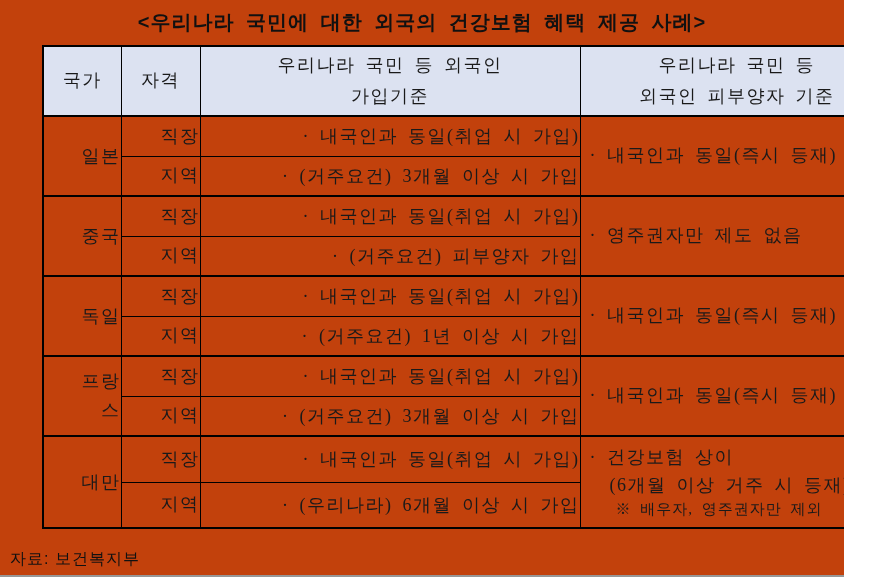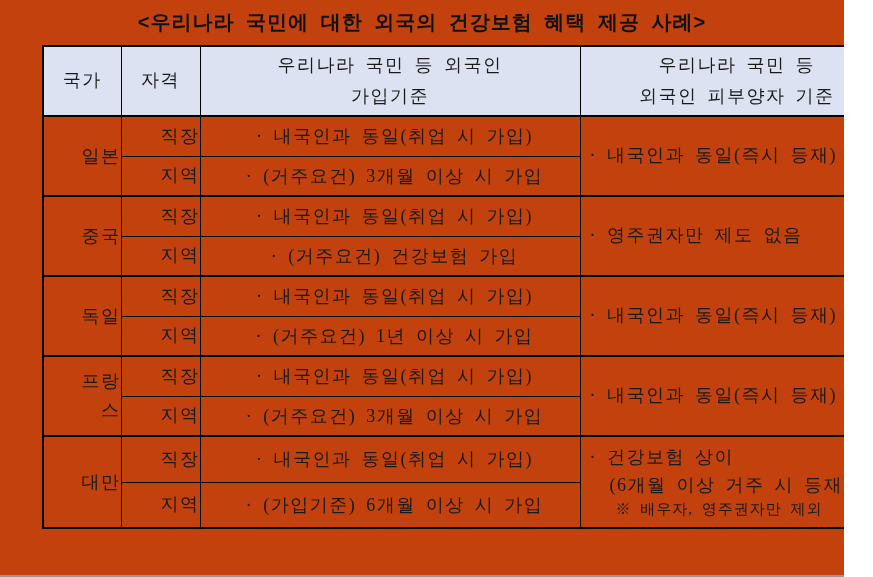--- a/index.html
+++ b/index.html
@@ -61,21 +61,21 @@
   td {
     border: 1px solid var(--border, #000);
     height: 40px;
     vertical-align: middle;
     letter-spacing: 1.5px;
     word-spacing: 4px;
   }
   tr.block-first td { border-top: 2px solid var(--border, #000); }
   tr.tall td { height: 46px; }
   .country-cell, .qual-cell { text-align: right; white-space: pre-line; line-height: 1.6; }
-  .criteria-cell { text-align: center; padding-left: 9px; }
+  .criteria-cell { text-align: right; padding-left: 9px; }
   .dependent-cell { text-align: left; padding: 4px 16px 4px 9px; }
   .dependent-main { white-space: pre-wrap; line-height: 1.55; }
   .dependent-note {
     font-size: 15px;
     letter-spacing: 1px;
     padding-left: 26px;
     line-height: 1.4;
   }
   .source-note {
     position: absolute;
@@ -137,21 +137,21 @@
         <tr class="block-first">
           <td class="country-cell" rowspan="2">중국</td>
           <td class="qual-cell">직장</td>
           <td class="criteria-cell">· 내국인과 동일(취업 시 가입)</td>
           <td class="dependent-cell" rowspan="2">
             <div class="dependent-main">· 영주권자만 제도 없음</div>
           </td>
         </tr>
         <tr>
           <td class="qual-cell">지역</td>
-          <td class="criteria-cell">· (거주요건) 건강보험 가입</td>
+          <td class="criteria-cell">· (거주요건) 피부양자 가입</td>
         </tr>
 
         <tr class="block-first">
           <td class="country-cell" rowspan="2">독일</td>
           <td class="qual-cell">직장</td>
           <td class="criteria-cell">· 내국인과 동일(취업 시 가입)</td>
           <td class="dependent-cell" rowspan="2">
             <div class="dependent-main">· 내국인과 동일(즉시 등재)</div>
           </td>
         </tr>
@@ -179,22 +179,23 @@
           <td class="qual-cell">직장</td>
           <td class="criteria-cell">· 내국인과 동일(취업 시 가입)</td>
           <td class="dependent-cell" rowspan="2">
             <div class="dependent-main">· 건강보험 상이
   (6개월 이상 거주 시 등재)</div>
             <div class="dependent-note">※ 배우자, 영주권자만 제외</div>
           </td>
         </tr>
         <tr class="tall">
           <td class="qual-cell">지역</td>
-          <td class="criteria-cell">· (가입기준) 6개월 이상 시 가입</td>
+          <td class="criteria-cell">· (우리나라) 6개월 이상 시 가입</td>
         </tr>
       </tbody>
     </table>
   </div>
 
+  <div class="source-note">자료: 보건복지부</div>
 
   <div class="page-bottom-rule"></div>
 
 </div>
 
 </body></html>

